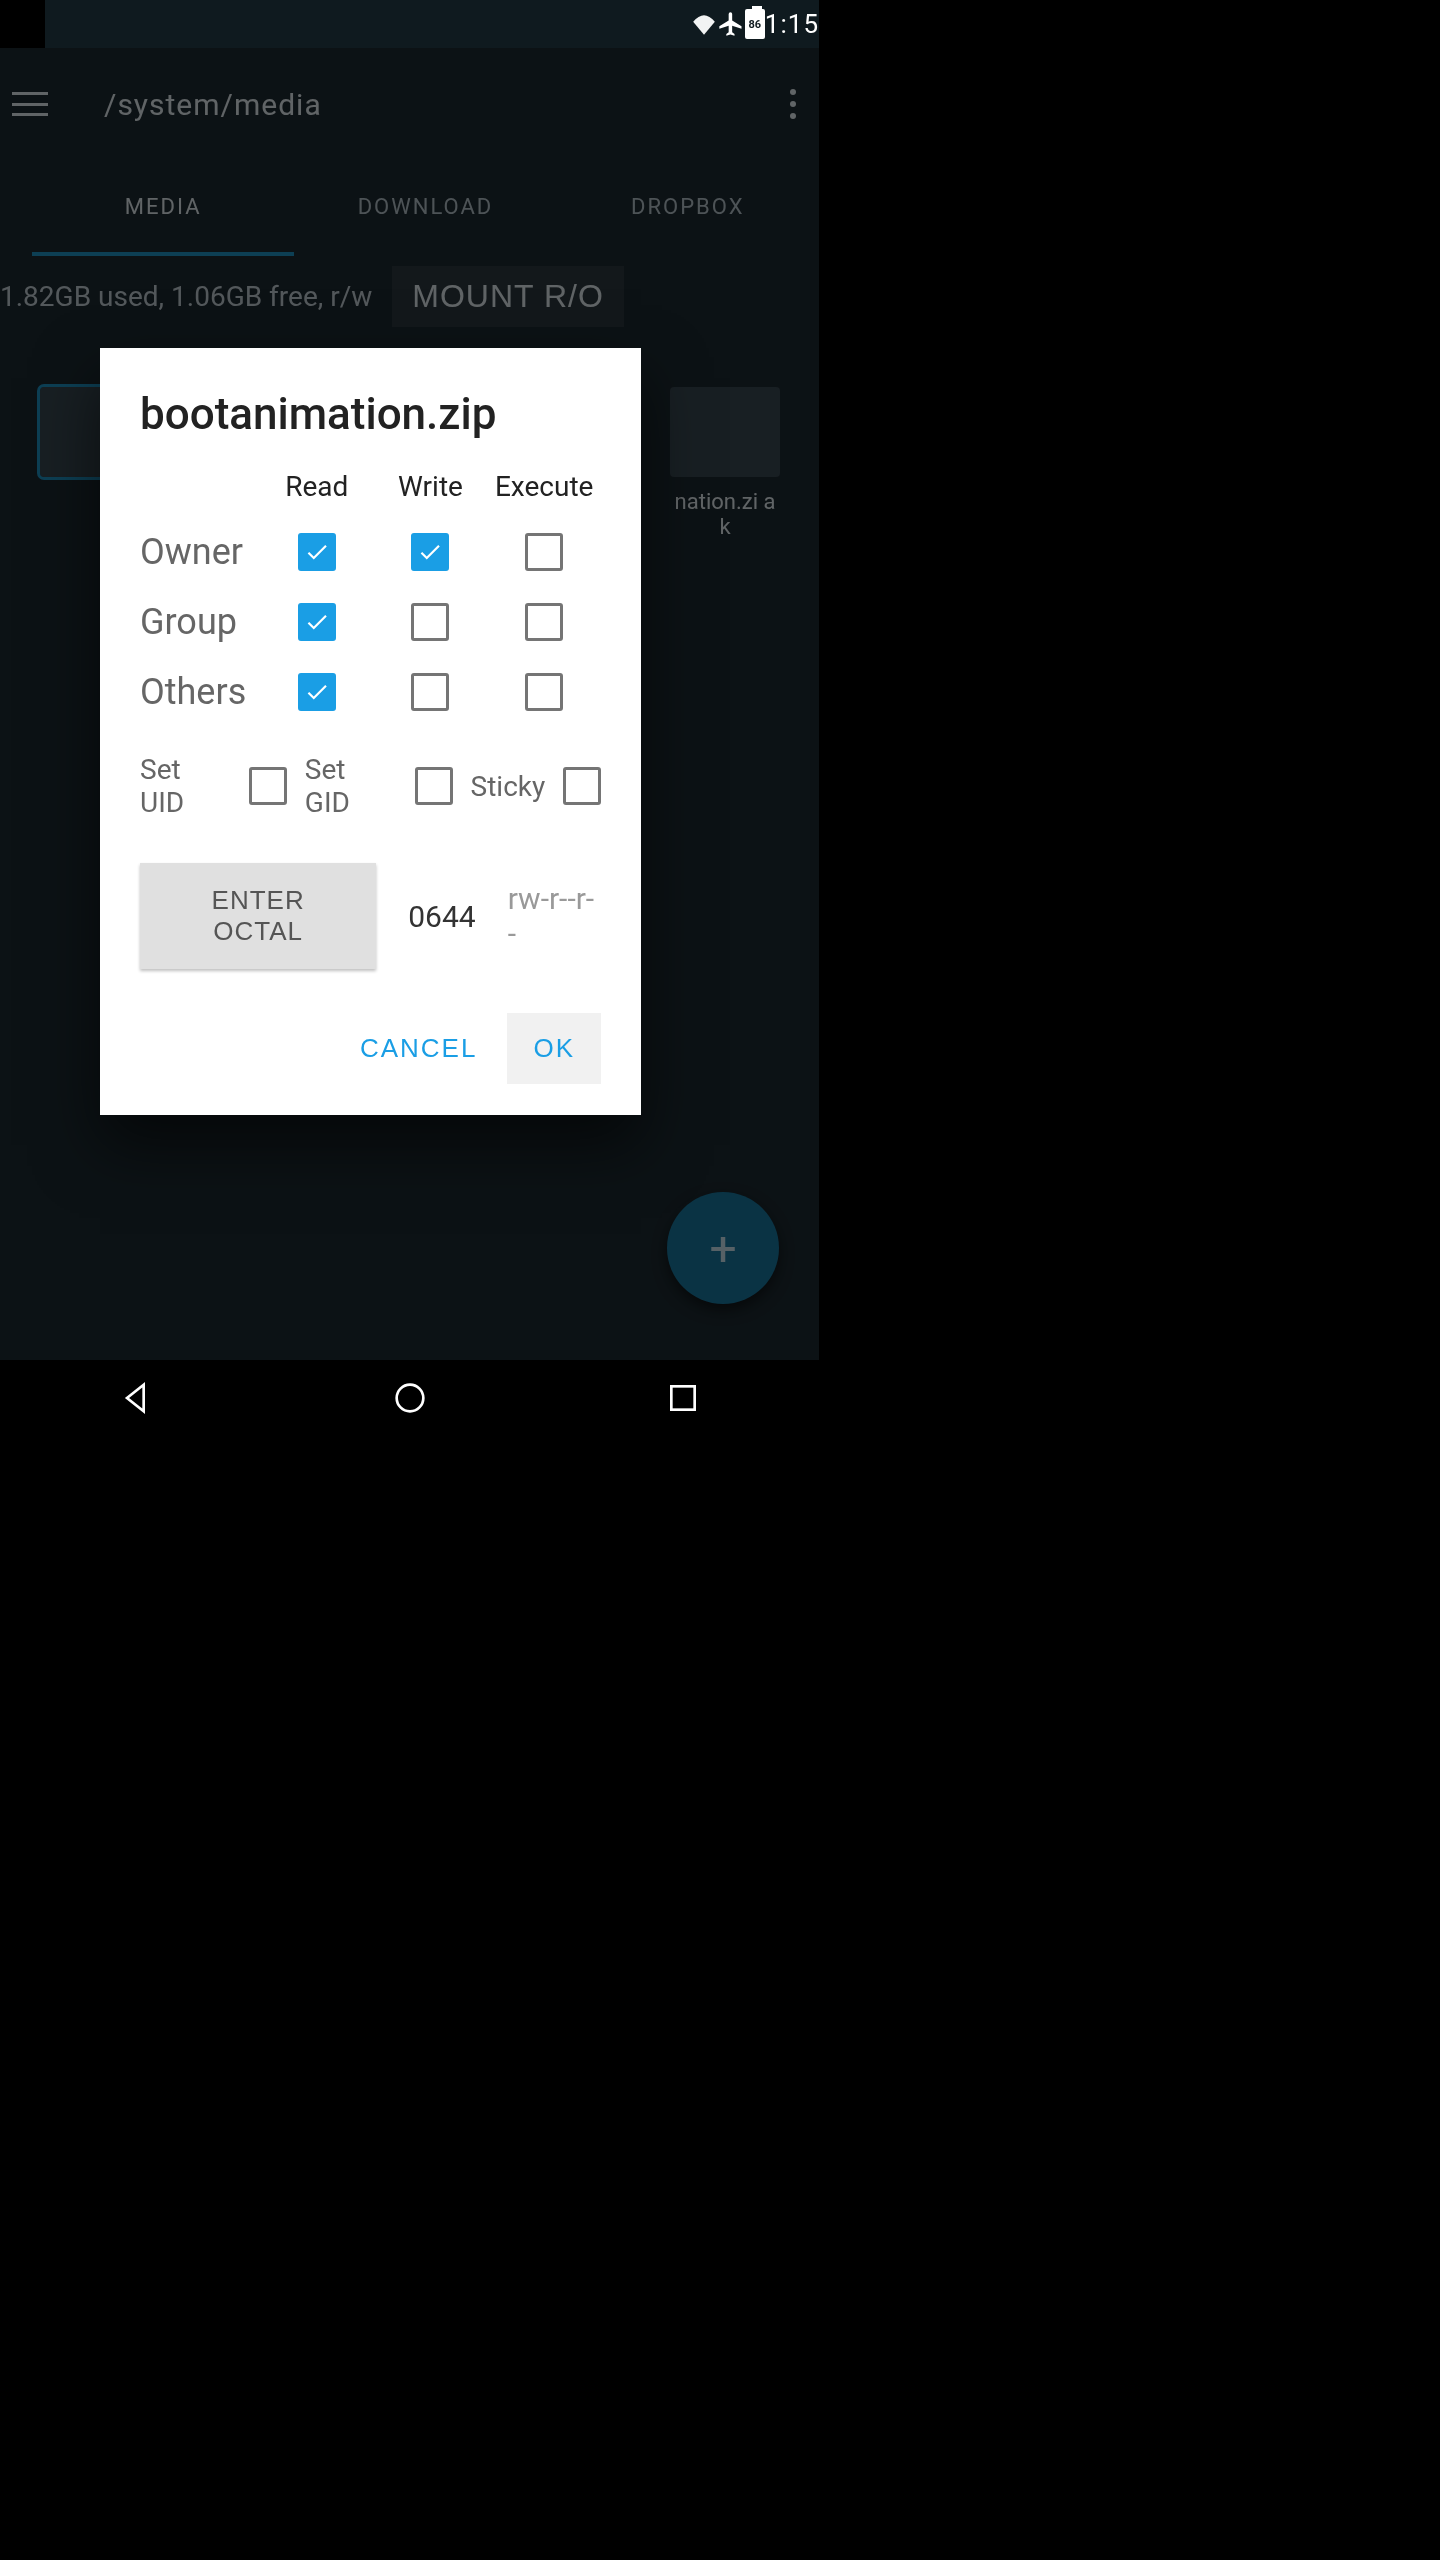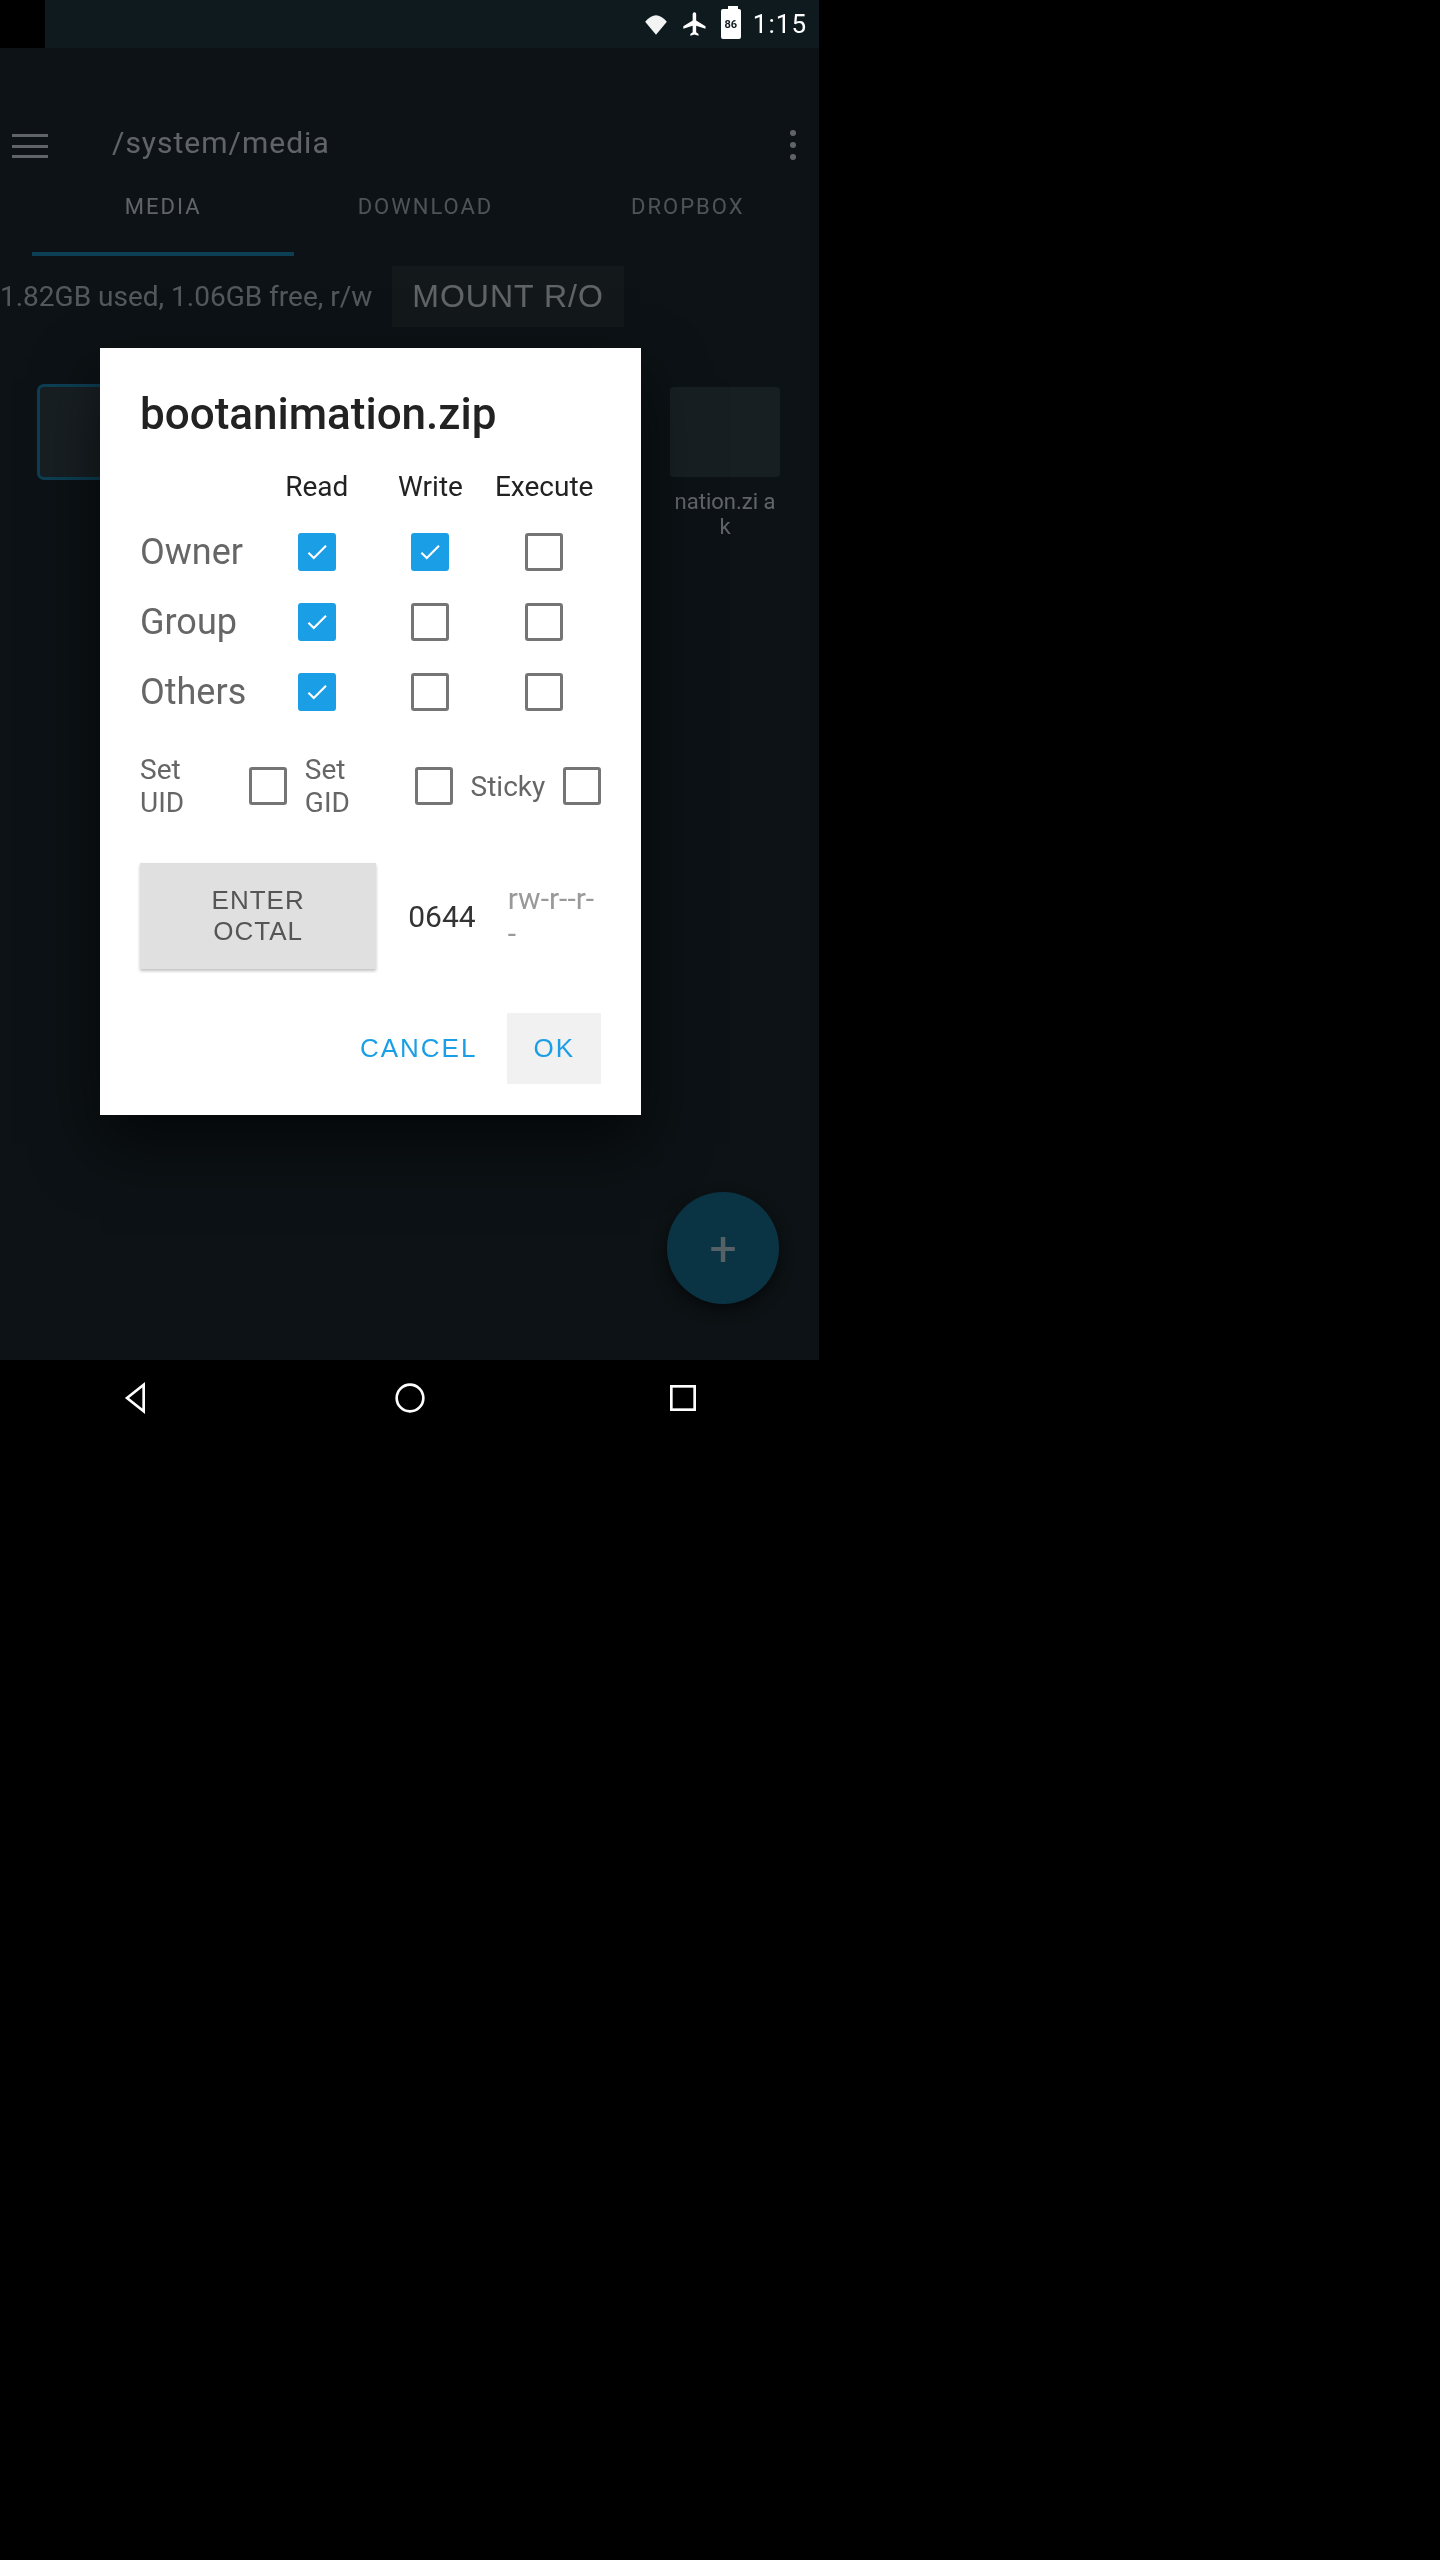--- a/index.html
+++ b/index.html
@@ -1,27 +1,27 @@
 <!DOCTYPE html>
 <html><head>
 <meta charset="utf-8">
 <style>
 * { box-sizing: border-box; margin: 0; padding: 0; }
 html, body { width: 819px; height: 1440px; font-family: Roboto, Arial, sans-serif; overflow: hidden; background: #000; }
 
-.status-bar { height: 48px; background: #0f1a1f; display: flex; align-items: center; justify-content: flex-end; padding: 0 12px; gap: 12px; color: #fff; margin-left: 45px; }
+.status-bar { height: 48px; background: #0f1a1f; display: flex; align-items: center; justify-content: flex-end; padding: 0 0; gap: 0; color: #fff; margin-left: 45px; }
 .status-bar .time { font-size: 26px; font-weight: 400; letter-spacing: 1px; }
 .status-icon { display: inline-flex; align-items: center; }
 .battery-box { position: relative; width: 20px; height: 30px; border: 2px solid #fff; border-radius: 2px; display: flex; align-items: center; justify-content: center; font-size: 11px; font-weight: bold; color: #0f1a1f; background: #fff; }
 .battery-box::before { content: ""; position: absolute; top: -5px; left: 5px; width: 10px; height: 3px; background: #fff; }
 
 .app { position: relative; height: 1312px; background: #1e2b32; color: #e5eef2; }
 .app-dim { position: absolute; inset: 0; background: rgba(0,0,0,0.58); z-index: 5; }
 
-.appbar { height: 112px; display: flex; align-items: flex-end; padding: 0 12px; gap: 24px; }
+.appbar { height: 112px; display: flex; align-items: center; padding: 0 12px; gap: 16px; }
 .hamburger { width: 36px; height: 28px; display: flex; flex-direction: column; justify-content: space-between; padding: 2px 0; }
 .hamburger span { height: 3px; background: #e5eef2; width: 100%; }
 .path { font-size: 30px; color: #e5eef2; flex: 1; padding-left: 40px; font-weight: 400; letter-spacing: 1px; }
 .kebab { width: 28px; display: flex; flex-direction: column; gap: 6px; align-items: center; }
 .kebab span { width: 6px; height: 6px; border-radius: 50%; background: #e5eef2; }
 
 .tabs { height: 96px; display: flex; }
 .tab { flex: 1; display: flex; align-items: center; justify-content: center; font-size: 22px; letter-spacing: 2px; color: #b8c6ce; border-bottom: 4px solid transparent; }
 .tab.active { color: #e5eef2; border-bottom-color: #2196c9; margin-left: 32px; }
 

